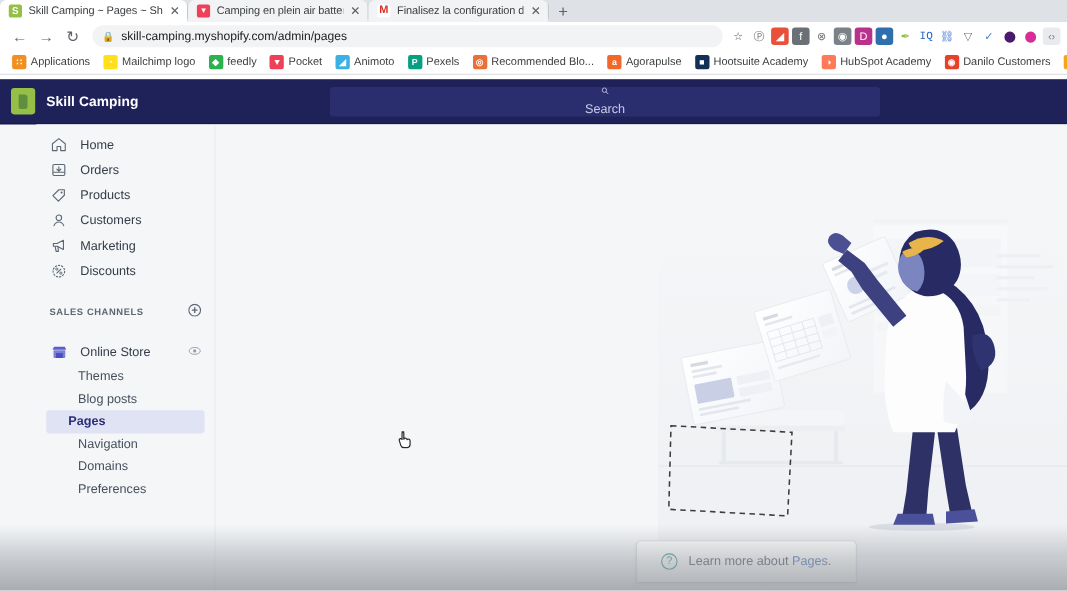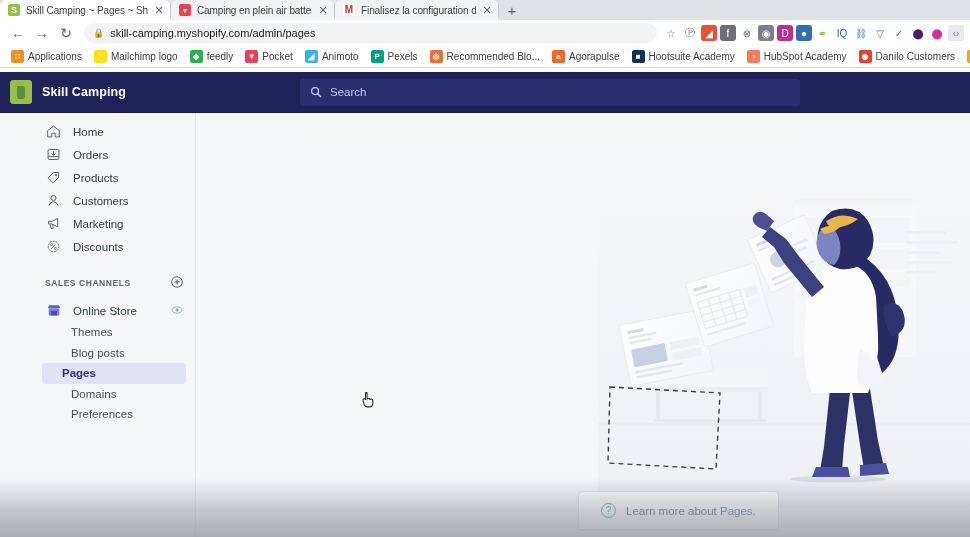--- a/index.html
+++ b/index.html
@@ -80,33 +80,33 @@
   }
   .shopify-logo:after {
     content: ""; width: 8px; height: 13px; background: #5e8e3e;
     border-radius: 1px 3px 2px 2px;
   }
   .brandname { color: #fff; font-size: 12.5px; font-weight: bold;
     letter-spacing: 0.1px; }
   .searchbox {
     width: 500px; height: 27px; background: #2b2e6e; border-radius: 3px;
     display: flex; align-items: center; gap: 8px; padding: 0 10px;
-    color: #c9cbe8; font-size: 11.5px; margin-left: 10px;
+    color: #c9cbe8; font-size: 11.5px; margin-left: 10px; flex-direction: column;
   }
 
   .body { display: flex; height: calc(100% - 41px); padding-left: 33px; }
 
   .sidebar { width: 163px; background: #f4f6f8; border-right: 1px solid #e3e6ea;
     padding-top: 7px; flex: 0 0 163px; }
   .navitem { height: 23px; display: flex; align-items: center; gap: 11px;
     padding: 0 12px; font-size: 11.5px; color: #333c48; cursor: default; }
   .navitem .nicon { width: 17px; height: 17px; flex: 0 0 17px;
     display: flex; align-items: center; justify-content: center; color: #5c6773; }
   .section-head { display: flex; align-items: center; justify-content: space-between;
-    padding: 0 12px; margin-top: 17px; margin-bottom: 9px; height: 15px; }
+    padding: 0 12px; margin-top: 17px; margin-bottom: 19px; height: 15px; }
   .section-title { font-size: 8.5px; font-weight: bold; color: #5c6773;
     letter-spacing: 0.55px; }
   .plusicon { color: #637381; font-size: 12px; line-height: 1; }
   .channel { height: 23px; display: flex; align-items: center; gap: 11px;
     padding: 0 12px; font-size: 11.5px; color: #333c48; }
   .channel .cicon { width: 17px; height: 17px; flex: 0 0 17px;
     display: flex; align-items: center; justify-content: center; }
   .channel .eye { margin-left: auto; color: #919eab; font-size: 10px; }
   .subitem { height: 20.5px; display: flex; align-items: center;
     padding-left: 29px; font-size: 11.5px; color: #46505c; margin: 0 9px 0 9px;
@@ -195,21 +195,21 @@
     <div class="tbicons" id="tbicons">
         <div class="tbicon" style="background: transparent; color: rgb(95, 99, 104);">☆</div>
         <div class="tbicon" style="background: transparent; color: rgb(118, 122, 127);">Ⓟ</div>
         <div class="tbicon" style="background: rgb(232, 80, 58); color: rgb(255, 255, 255);">◢</div>
         <div class="tbicon" style="background: rgb(107, 112, 118); color: rgb(255, 255, 255);">f</div>
         <div class="tbicon" style="background: transparent; color: rgb(107, 112, 118);">⊗</div>
         <div class="tbicon" style="background: rgb(123, 129, 136); color: rgb(255, 255, 255);">◉</div>
         <div class="tbicon" style="background: rgb(185, 49, 140); color: rgb(255, 255, 255);">D</div>
         <div class="tbicon" style="background: rgb(47, 111, 173); color: rgb(255, 255, 255);">●</div>
         <div class="tbicon" style="background: transparent; color: rgb(143, 191, 74);">✒</div>
-        <div class="tbicon" style="background: transparent; color: rgb(34, 100, 196);">IQ</div>
+        <div class="tbicon" style="background: transparent; color: rgb(34, 100, 196); font-family: Liberation Mono, monospace;">IQ</div>
         <div class="tbicon" style="background: transparent; color: rgb(59, 111, 212);">⛓</div>
         <div class="tbicon" style="background: transparent; color: rgb(107, 112, 118);">▽</div>
         <div class="tbicon" style="background: transparent; color: rgb(59, 127, 212);">✓</div>
         <div class="tbicon" style="background: transparent; color: rgb(74, 26, 110);">⬤</div>
         <div class="tbicon" style="background: transparent; color: rgb(214, 46, 150);">⬤</div>
         <div class="tbicon" style="background: rgb(232, 234, 237); color: rgb(123, 129, 136);">‹›</div>
       </div>
   </div>
 
   <div class="bookmarks" id="bookmarks">
@@ -365,20 +365,21 @@
               <ellipse cx="8" cy="8" rx="6.8" ry="4.2" fill="none" stroke="#919eab" stroke-width="1.1"></ellipse>
               <circle cx="8" cy="8" r="1.9" fill="#919eab"></circle>
             </svg>
           </span>
         </div>
 
         <div id="subitems">
             <div class="subitem">Themes</div>
             <div class="subitem">Blog posts</div>
             <div class="subitem active">Pages</div>
+            <div class="subitem">Navigation</div>
             <div class="subitem">Domains</div>
             <div class="subitem">Preferences</div>
           </div>
       </div>
 
       <div class="main">
         <div class="empty-wrap">
 
           <div class="illo">
             <svg width="380" height="310" viewBox="0 0 380 310">

